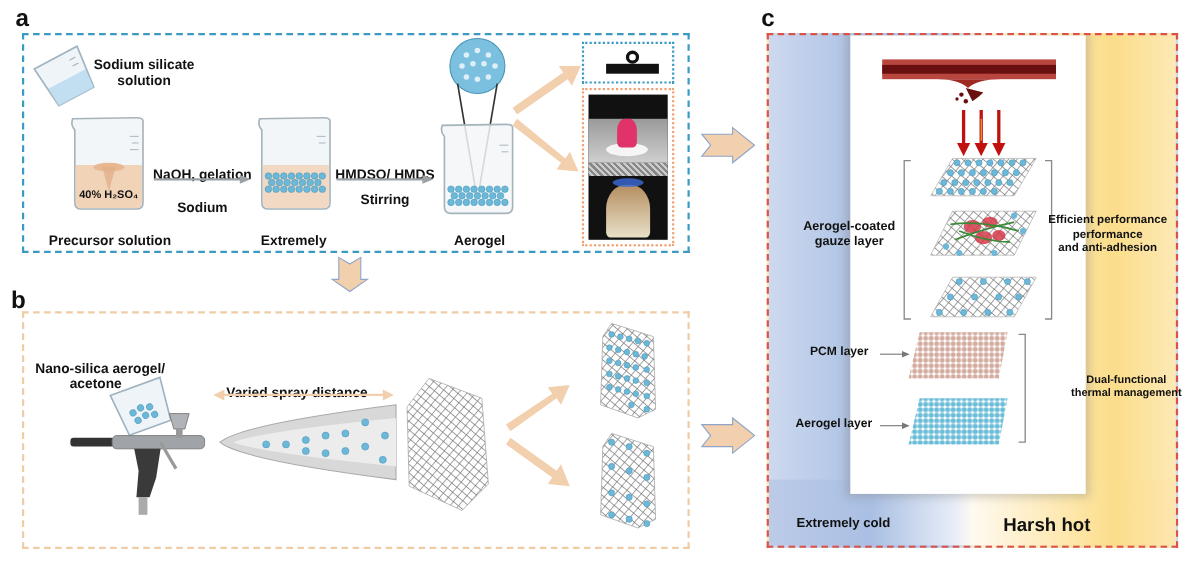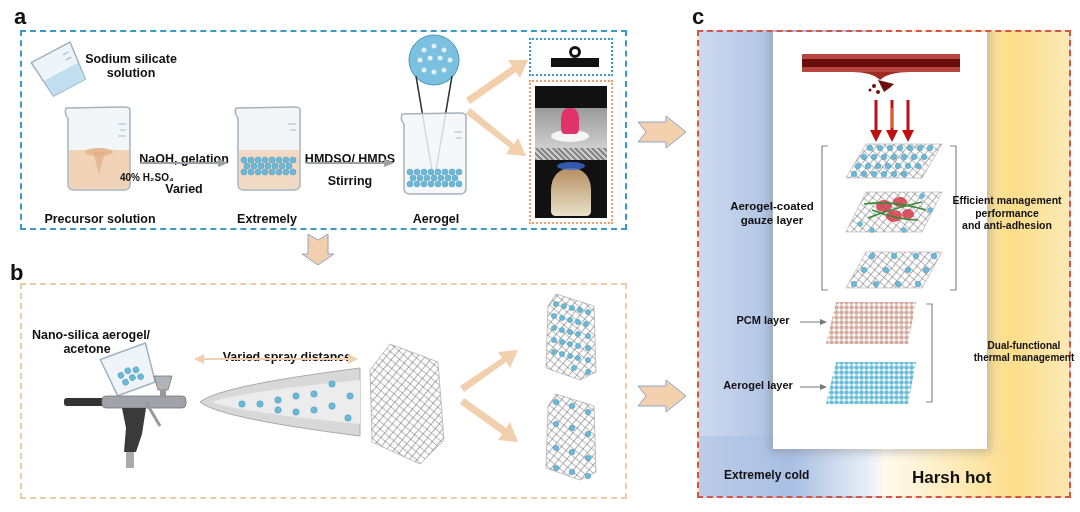--- a/index.html
+++ b/index.html
@@ -35,29 +35,29 @@
 
 <svg style="left:62px;top:104px;" width="74" height="88">
   <path d="M4 4 Q2 10 6 14 L6 80 Q6 86 12 86 L62 86 Q68 86 68 80 L68 6 Q68 3 62 3 Z" fill="#f3f6f8" stroke="#a7b3bb" stroke-width="1.5"></path>
   <path d="M7 46 L67 46 L67 80 Q67 85 62 85 L12 85 Q7 85 7 80 Z" fill="#f1d3b7"></path>
   <ellipse cx="37" cy="48" rx="14" ry="4" fill="#e7b892"></ellipse>
   <path d="M31 48 L37 70 L43 48 Z" fill="#e0ad86" opacity="0.7"></path>
   <line x1="56" y1="20" x2="64" y2="20" stroke="#b0bcc4"></line>
     <line x1="58" y1="26" x2="64" y2="26" stroke="#b0bcc4"></line>
   <line x1="56" y1="32" x2="64" y2="32" stroke="#b0bcc4"></line>
 </svg>
-<div class="abs" style="left:72px;top:172px;font-size:10px;font-weight:bold;margin-left:48px;">40% H₂SO₄</div>
+<div class="abs" style="left:72px;top:172px;font-size:10px;font-weight:bold;">40% H₂SO₄</div>
 <div class="abs lbl" style="left:40px;top:200px;width:120px;">Precursor solution</div>
 
 <div class="abs lbl" style="left:134px;top:140px;width:100px;">NaOH, gelation</div>
 <svg style="left:138px;top:158px;" width="92" height="10">
   <line x1="2" y1="5" x2="82" y2="5" stroke="#9aa0a4" stroke-width="2"></line>
   <path d="M80 1 L90 5 L80 9 Z" fill="#9aa0a4"></path>
 </svg>
-<div class="abs lbl" style="left:134px;top:170px;width:100px;">Varied</div>
+<div class="abs lbl" style="left:134px;top:170px;width:100px;">Sodium</div>
 
 <svg style="left:232px;top:104px;" width="74" height="88">
   <path d="M4 4 Q2 10 6 14 L6 80 Q6 86 12 86 L62 86 Q68 86 68 80 L68 6 Q68 3 62 3 Z" fill="#f3f6f8" stroke="#a7b3bb" stroke-width="1.5"></path>
   <path d="M7 46 L67 46 L67 80 Q67 85 62 85 L12 85 Q7 85 7 80 Z" fill="#f1d9c4"></path>
   <g fill="#6cb8d8" stroke="#4a96b8" stroke-width="0.5" id="hgdots">
     <circle cx="12" cy="56" r="3"></circle>
       <circle cx="19" cy="56" r="3"></circle>
       <circle cx="26" cy="56" r="3"></circle>
       <circle cx="33" cy="56" r="3"></circle>
       <circle cx="40" cy="56" r="3"></circle>
@@ -193,21 +193,21 @@
 <svg style="left:62px;top:372px;" width="130" height="100">
   <rect x="2" y="26" width="40" height="8" rx="3" fill="#333"></rect>
   <rect x="40" y="24" width="84" height="12" rx="4" fill="#a0a4a8" stroke="#777" stroke-width="0.8"></rect>
   <path d="M92 4 L110 4 L106 18 L96 18 Z" fill="#b0b4b8" stroke="#777" stroke-width="0.8"></path>
   <rect x="98" y="18" width="6" height="8" fill="#999"></rect>
   <path d="M60 36 L84 36 L80 62 L74 80 L62 80 L64 56 Z" fill="#3a3a3a"></path>
   <rect x="64" y="80" width="8" height="16" fill="#aaa"></rect>
   <path d="M84 30 Q92 44 98 54" stroke="#999" stroke-width="3" fill="none"></path>
 </svg>
 
-<div class="abs lbl" style="left:212px;top:338px;width:150px;">Varied spray distance</div>
+<div class="abs lbl" style="left:195px;top:338px;width:150px;">Varied spray distance</div>
 <svg style="left:194px;top:354px;" width="164" height="10">
   <line x1="8" y1="5" x2="156" y2="5" stroke="#f2cfad" stroke-width="2"></line>
   <path d="M0 5 L10 0 L10 10 Z" fill="#f2cfad"></path>
     <path d="M164 5 L154 0 L154 10 Z" fill="#f2cfad"></path>
 </svg>
 
 <svg style="left:198px;top:366px;" width="162" height="72">
   <path d="M2 36 Q20 20 162 2 L162 70 Q20 52 2 36 Z" fill="#d8d8d8" stroke="#aaa"></path>
   <path d="M14 36 Q40 26 162 14 L162 58 Q40 46 14 36 Z" fill="#ececec"></path>
   <g fill="#6cb8d8" stroke="#4a96b8" stroke-width="0.5">
@@ -404,21 +404,21 @@
 <svg style="left:820px;top:144px;" width="140" height="150">
   <path d="M8 2 L2 2 L2 146 L8 146" fill="none" stroke="#888" stroke-width="1.2"></path>
   <path d="M130 2 L136 2 L136 146 L130 146" fill="none" stroke="#888" stroke-width="1.2"></path>
 </svg>
 
 <div class="abs lbl-s" style="left:700px;top:200px;width:120px;font-size:11.5px;padding-left:12px;">
   <div>Aerogel-coated</div>
   <div>gauze  layer</div>
 </div>
 <div class="abs lbl-s" style="left:946px;top:194px;width:122px;font-size:10.5px;">
-  <div>Efficient management</div>
+  <div>Efficient performance</div>
   <div>performance</div>
   <div>and anti-adhesion</div>
 </div>
 
 <svg style="left:824px;top:300px;" width="100" height="46">
   <defs>
       <pattern id="pcmdots" width="5" height="5" patternUnits="userSpaceOnUse">
         <circle cx="2.5" cy="2.5" r="2.2" fill="#d3ab9f"></circle>
       </pattern>
     </defs>

